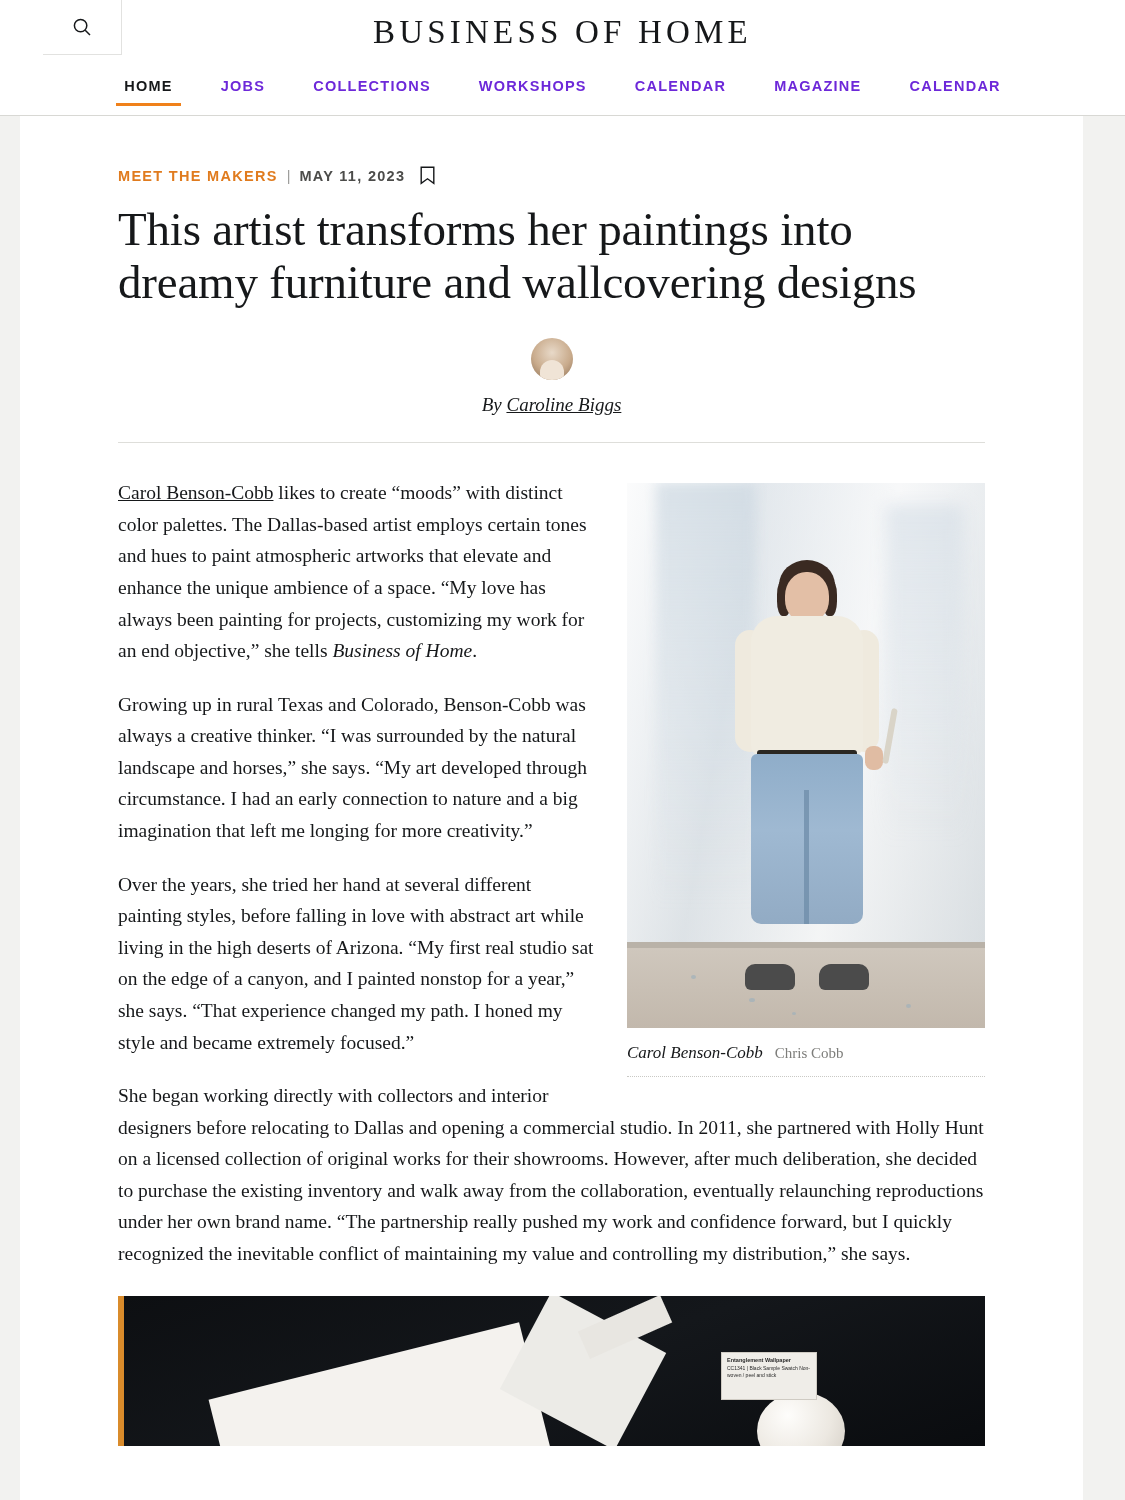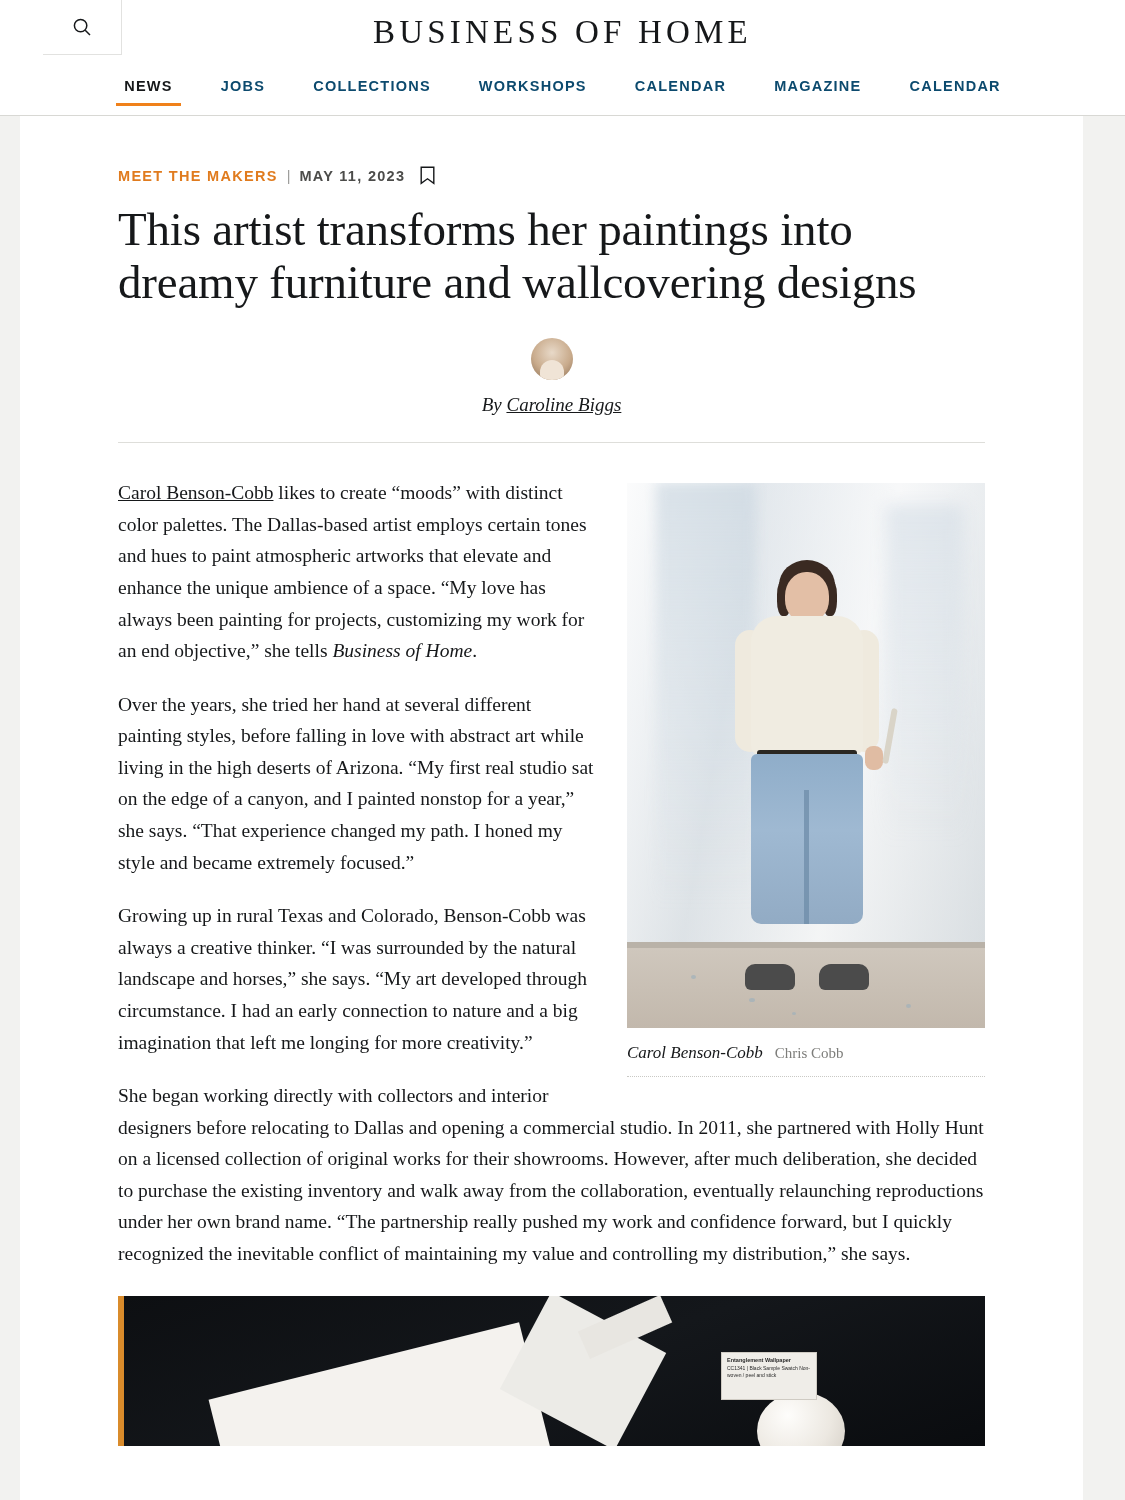--- a/index.html
+++ b/index.html
@@ -56,21 +56,21 @@
     top: 78px;
     left: 0;
     width: 1125px;
     display: flex;
     justify-content: center;
     gap: 0px;
   }
   .nav-item {
     font-size: 14.5px;
     letter-spacing: 1.25px;
-    color: #0c4a6e;
+    color: #6d28d9;
     font-weight: 700;
     padding: 0 24px 12px 24px;
     cursor: pointer;
     position: relative;
   }
   .nav-item.active { color: #16181a; }
   .nav-item.active::after {
     content: "";
     position: absolute;
     left: 16px;
@@ -377,21 +377,21 @@
         <svg width="20" height="20" viewBox="0 0 20 20" fill="none">
           <circle cx="8.6" cy="8.6" r="6.2" stroke="#16181a" stroke-width="1.5"></circle>
           <line x1="13.2" y1="13.2" x2="18" y2="18" stroke="#16181a" stroke-width="1.5"></line>
         </svg>
       </span>
     </div>
 
     <div class="masthead">BUSINESS OF HOME</div>
 
     <div class="main-nav">
-      <div class="nav-item active">NEWS</div>
+      <div class="nav-item active">HOME</div>
       <div class="nav-item">JOBS</div>
       <div class="nav-item">COLLECTIONS</div>
       <div class="nav-item">WORKSHOPS</div>
       <div class="nav-item">CALENDAR</div>
       <div class="nav-item">MAGAZINE</div>
       <div class="nav-item">CALENDAR</div>
     </div>
   </div>
 
   <div class="article-shell">
@@ -454,23 +454,23 @@
           <figcaption class="caption">
             <span class="caption-title">Carol Benson-Cobb</span>
             <span class="caption-credit">Chris Cobb</span>
           </figcaption>
         </figure>
 
         <p>
           <a href="#">Carol Benson-Cobb</a><span> likes to create “moods” with distinct color palettes. The Dallas-based artist employs certain tones and hues to paint atmospheric artworks that elevate and enhance the unique ambience of a space. “My love has always been painting for projects, customizing my work for an end objective,” she tells </span><em>Business of Home</em><span>.</span>
         </p>
 
+        <p>Growing up in rural Texas and Colorado, Benson-Cobb was always a creative thinker. “I was surrounded by the natural landscape and horses,” she says. “My art developed through circumstance. I had an early connection to nature and a big imagination that left me longing for more creativity.”</p>
+
         <p>Over the years, she tried her hand at several different painting styles, before falling in love with abstract art while living in the high deserts of Arizona. “My first real studio sat on the edge of a canyon, and I painted nonstop for a year,” she says. “That experience changed my path. I honed my style and became extremely focused.”</p>
-
-        <p>Growing up in rural Texas and Colorado, Benson-Cobb was always a creative thinker. “I was surrounded by the natural landscape and horses,” she says. “My art developed through circumstance. I had an early connection to nature and a big imagination that left me longing for more creativity.”</p>
 
         <p>She began working directly with collectors and interior designers before relocating to Dallas and opening a commercial studio. In 2011, she partnered with Holly Hunt on a licensed collection of original works for their showrooms. However, after much deliberation, she decided to purchase the existing inventory and walk away from the collaboration, eventually relaunching reproductions under her own brand name. “The partnership really pushed my work and confidence forward, but I quickly recognized the inevitable conflict of maintaining my value and controlling my distribution,” she says.</p>
 
       </div>
 
       <div class="bottom-figure">
         <div class="bf-dark"></div>
         <div class="bf-white-wedge"></div>
         <div class="bf-white-wedge2"></div>
         <div class="bf-streak"></div>

